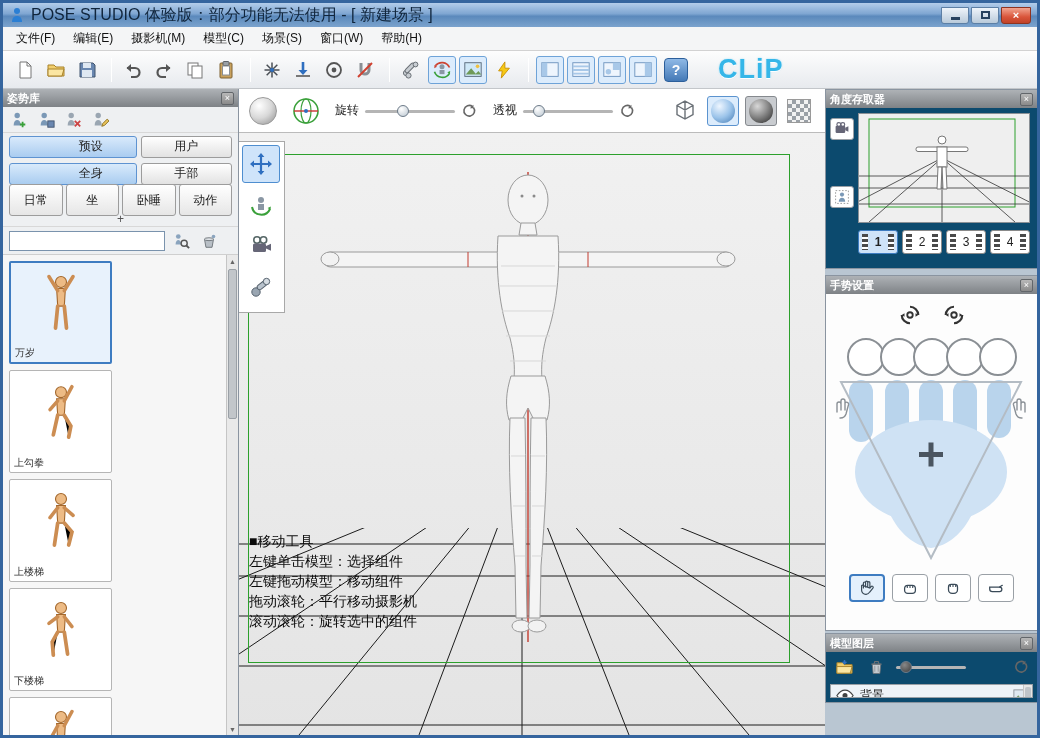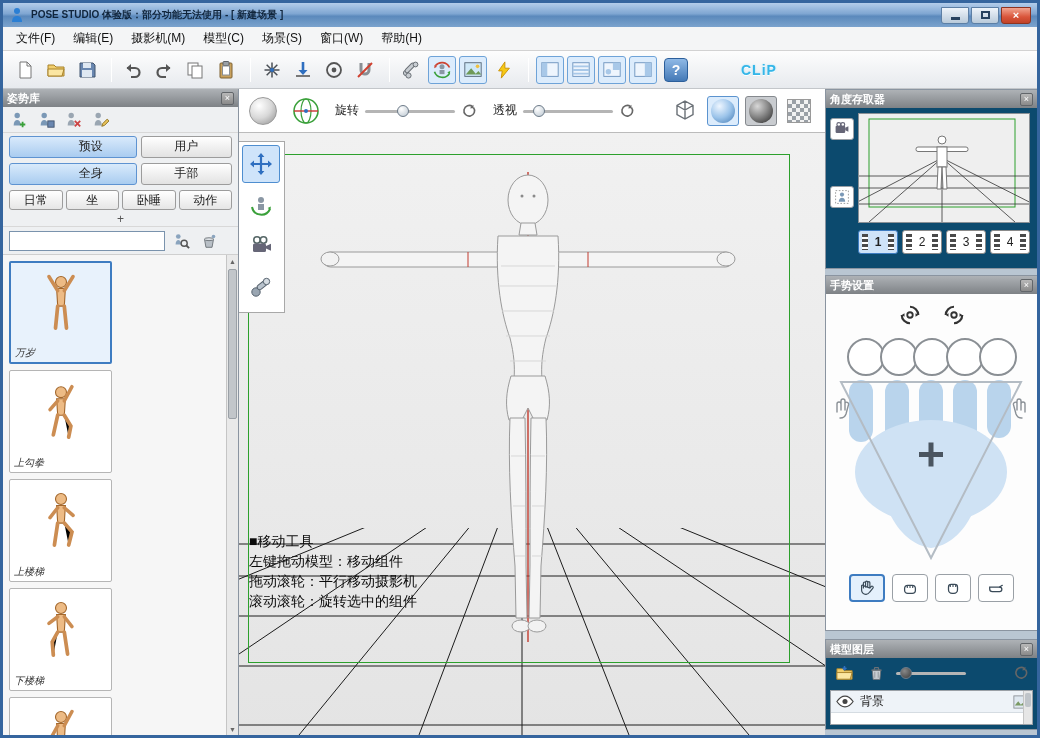--- a/index.html
+++ b/index.html
@@ -2,63 +2,63 @@
 <html><head>
 <meta charset="utf-8">
 <style>
 *{margin:0;padding:0;box-sizing:border-box;font-family:"Liberation Sans","DejaVu Sans",sans-serif;}
 body{background:#fff;}
 .window{position:relative;width:1040px;height:738px;border:3px solid #35659e;background:#b9c6d2;overflow:hidden;}
 
 .titlebar{height:24px;display:flex;align-items:center;padding:0 6px;
   background:linear-gradient(180deg,#b3cdea 0%,#7fa6d2 45%,#5b89bc 55%,#7ba3cd 100%);}
 .app-icon{width:16px;height:16px;margin-right:6px;display:inline-flex;}
-.title-text{font-size:10px;color:#10253c;font-weight:bold;flex:1;white-space:nowrap;overflow:hidden;}
+.title-text{font-size:16px;color:#10253c;font-weight:normal;flex:1;white-space:nowrap;overflow:hidden;}
 .win-controls{display:flex;gap:2px;}
 .winbtn{width:28px;height:17px;border-radius:0 0 3px 3px;display:flex;align-items:center;justify-content:center;
   border:1px solid #5c7fa5;background:linear-gradient(180deg,#eef4fa,#b9cada);cursor:default;}
 .winbtn.close{background:linear-gradient(180deg,#f2a590,#d9543a 60%,#c04228);border-color:#8e3320;color:#fff;font-size:11px;font-weight:bold;width:30px;}
 .glyph-min{width:9px;height:3px;background:#27425f;margin-top:6px;}
 .glyph-max{width:9px;height:8px;border:2px solid #27425f;}
 
 .menubar{height:24px;background:#f4f5f6;border-bottom:1px solid #d2d2d2;display:flex;align-items:center;padding-left:4px;}
 .menu-item{font-size:12px;color:#111;padding:3px 9px;cursor:default;}
 
 .toolbar{height:38px;background:linear-gradient(180deg,#fdfdfd,#e7eaee);border-bottom:1px solid #c3c6ca;display:flex;align-items:center;padding:0 8px;}
 .tbtn{width:28px;height:28px;display:flex;align-items:center;justify-content:center;border:1px solid transparent;border-radius:3px;margin-right:3px;}
 .tbtn.pressed{background:#dcecfc;border-color:#6ea3d8;}
 .tsep{width:1px;height:24px;background:#c0c0c0;border-right:1px solid #fff;margin:0 7px;}
 .help-btn{width:24px;height:24px;border-radius:4px;border:1px solid #2c5f9b;color:#fff;font-weight:bold;font-size:14px;
   background:linear-gradient(180deg,#8fb9e6,#4479b6);display:flex;align-items:center;justify-content:center;margin-left:4px;}
-.clip-logo{margin-left:53px;font-size:14px;font-weight:bold;letter-spacing:1px;color:#35b6e8;text-shadow:0 1px 0 #fff,0 0 2px #9adcf5;}
+.clip-logo{margin-left:30px;font-size:27px;font-weight:bold;letter-spacing:1px;color:#35b6e8;text-shadow:0 1px 0 #fff,0 0 2px #9adcf5;}
 
 .main{display:flex;height:646px;background:#a9b7c4;}
 .left-panel{width:236px;background:#eef0f2;border-right:1px solid #8a94a0;display:flex;flex-direction:column;}
 .center{width:586px;position:relative;background:#ececec;display:flex;flex-direction:column;}
 .right-col{width:212px;background:#b9c6d2;display:flex;flex-direction:column;}
 
 .panel-header{height:18px;background:linear-gradient(180deg,#aeb2b6,#7e8286);display:flex;align-items:center;padding:0 4px;}
 .ph-title{flex:1;font-size:11px;font-weight:bold;color:#fff;}
 .ph-close{width:13px;height:13px;background:linear-gradient(180deg,#b8b8b8,#8a8a8a);border:1px solid #62666a;color:#fff;
   font-size:9px;line-height:10px;text-align:center;border-radius:2px;}
 
 .lp-icons{height:26px;display:flex;align-items:center;padding:0 4px;gap:3px;border-bottom:1px solid #d8d8d8;}
 .icon-btn{width:24px;height:22px;display:flex;align-items:center;justify-content:center;border:1px solid transparent;border-radius:3px;}
 .lp-btnrow{height:27px;display:flex;align-items:center;gap:4px;padding:0 6px;}
 .cat-btn{flex:1;height:22px;font-size:12px;border-radius:3px;border:1px solid #9c9c9c;background:linear-gradient(180deg,#ffffff,#e2e2e2);
   display:flex;align-items:center;justify-content:center;color:#222;}
 .cat-btn.blue{background:linear-gradient(180deg,#d9eafb,#a9ccf0);border-color:#5e93d1;padding-left:36px;}
 .lp-tabs{height:26px;display:flex;align-items:center;gap:3px;padding:0 6px;}
-.tab-btn{flex:1;height:20px;font-size:12px;border-radius:3px;border:1px solid #9c9c9c;background:linear-gradient(180deg,#fff,#e6e6e6);
+.tab-btn{flex:1;height:32px;font-size:12px;border-radius:3px;border:1px solid #9c9c9c;background:linear-gradient(180deg,#fff,#e6e6e6);
   display:flex;align-items:center;justify-content:center;color:#222;}
 .lp-plus{height:14px;text-align:center;font-size:12px;color:#555;line-height:12px;border-bottom:1px solid #d8d8d8;}
 .lp-search{height:27px;display:flex;align-items:center;padding:0 6px;gap:4px;}
 .search-input{width:156px;height:20px;border:1px solid #7a93ad;background:#fff;font-size:12px;padding:0 4px;}
 .thumbs-wrap{flex:1;position:relative;background:#f6f6f6;border-top:1px solid #cfcfcf;overflow:hidden;}
-.thumbs{position:absolute;left:0;top:0;right:12px;bottom:0;display:flex;flex-wrap:wrap;gap:6px;padding:6px;align-content:flex-start;overflow:hidden;font-style:italic;}
+.thumbs{position:absolute;left:0;top:0;right:12px;bottom:0;display:flex;flex-wrap:wrap;gap:6px;padding:6px;align-content:flex-start;overflow:hidden;}
 .pose-card{width:103px;height:103px;background:#fff;border:1px solid #b5b5b5;border-radius:2px;position:relative;display:flex;align-items:flex-start;justify-content:center;padding-top:8px;}
 .pose-card.selected{border:2px solid #3e7cc1;background:#e8f2fc;}
 .pose-label{position:absolute;left:4px;bottom:2px;font-size:10px;color:#333;}
 .pfig line,.pfig path{stroke-linecap:round;}
 .thumb-scroll{position:absolute;right:0;top:0;bottom:0;width:12px;background:#e9e9e9;border-left:1px solid #c5c5c5;}
 .thumb-thumb{position:absolute;left:1px;right:1px;top:14px;height:150px;background:#c2c6ca;border:1px solid #9aa0a6;border-radius:2px;}
 .sarrow{position:absolute;left:0;right:0;height:12px;display:flex;align-items:center;justify-content:center;font-size:7px;color:#666;}
 
 .vp-topbar{height:44px;background:#fff;border-bottom:1px solid #bbb;display:flex;align-items:center;padding:0 10px;position:relative;z-index:5;}
 .mat-sphere{width:28px;height:28px;border-radius:50%;border:1px solid #9a9a9a;
@@ -84,21 +84,21 @@
 .figure-svg{position:absolute;left:79px;top:33px;}
 .tools-strip{position:absolute;left:0;top:8px;width:46px;background:#fff;border:1px solid #a8a8a8;border-left:none;padding:3px;z-index:6;}
 .tool-btn{width:38px;height:38px;display:flex;align-items:center;justify-content:center;border:1px solid transparent;border-radius:3px;margin-bottom:3px;}
 .tool-btn.selected{background:#cfe4fa;border-color:#4e8ed0;}
 .help-overlay{position:absolute;left:10px;top:398px;z-index:4;}
 .help-line{font-size:14px;color:#0a0a0a;line-height:20px;white-space:nowrap;}
 
 .panel{background:#0c4a6e;border:1px solid #8a94a0;border-right:none;display:flex;flex-direction:column;}
 .panel.angle{height:180px;}
 .panel.gesture{height:356px;margin-top:6px;}
-.panel.layers{height:91px;margin-top:8px;}
+.panel.layers{height:70px;margin-top:2px;}
 .angle-body{position:relative;flex:1;}
 .side-btn{position:absolute;left:4px;width:24px;height:22px;background:#fff;border:1px solid #9aa0a6;border-radius:3px;display:flex;align-items:center;justify-content:center;}
 .angle-preview{position:absolute;left:32px;top:5px;width:172px;height:110px;background:#efefef;border:1px solid #8a9096;}
 .slot-row{position:absolute;left:32px;top:122px;display:flex;gap:4px;}
 .slot{position:relative;width:40px;height:24px;background:#fff;border:1px solid #8a8a8a;border-radius:3px;
   display:flex;align-items:center;justify-content:center;font-size:12px;color:#222;}
 .slot::before,.slot::after{content:"";position:absolute;top:3px;bottom:3px;width:6px;
   background:repeating-linear-gradient(#4a4a4a 0 3px,#fff 3px 5px);}
 .slot::before{left:3px;}.slot::after{right:3px;}
 .slot.selected{background:#cfe3f8;border-color:#3e7cc1;font-weight:bold;}
@@ -544,20 +544,21 @@
               <svg viewBox="0 0 24 24" width="24" height="24">
                 <circle cx="7" cy="17" r="4.2" fill="#9aa6b2" stroke="#56626e"></circle>
                 <rect x="8" y="8" width="11" height="5" rx="2.5" transform="rotate(-38 13 11)" fill="#b8c2cc" stroke="#56626e"></rect>
                 <circle cx="17.5" cy="6.5" r="3.2" fill="#d5dce2" stroke="#56626e"></circle>
               </svg>
             </div>
         </div>
 
         <div class="help-overlay">
           <div class="help-line">■移动工具</div>
+          <div class="help-line">左键单击模型：选择组件</div>
           <div class="help-line">左键拖动模型：移动组件</div>
           <div class="help-line">拖动滚轮：平行移动摄影机</div>
           <div class="help-line">滚动滚轮：旋转选中的组件</div>
         </div>
       </div>
     </section>
 
     <aside class="right-col">
 
       <div class="panel angle">

